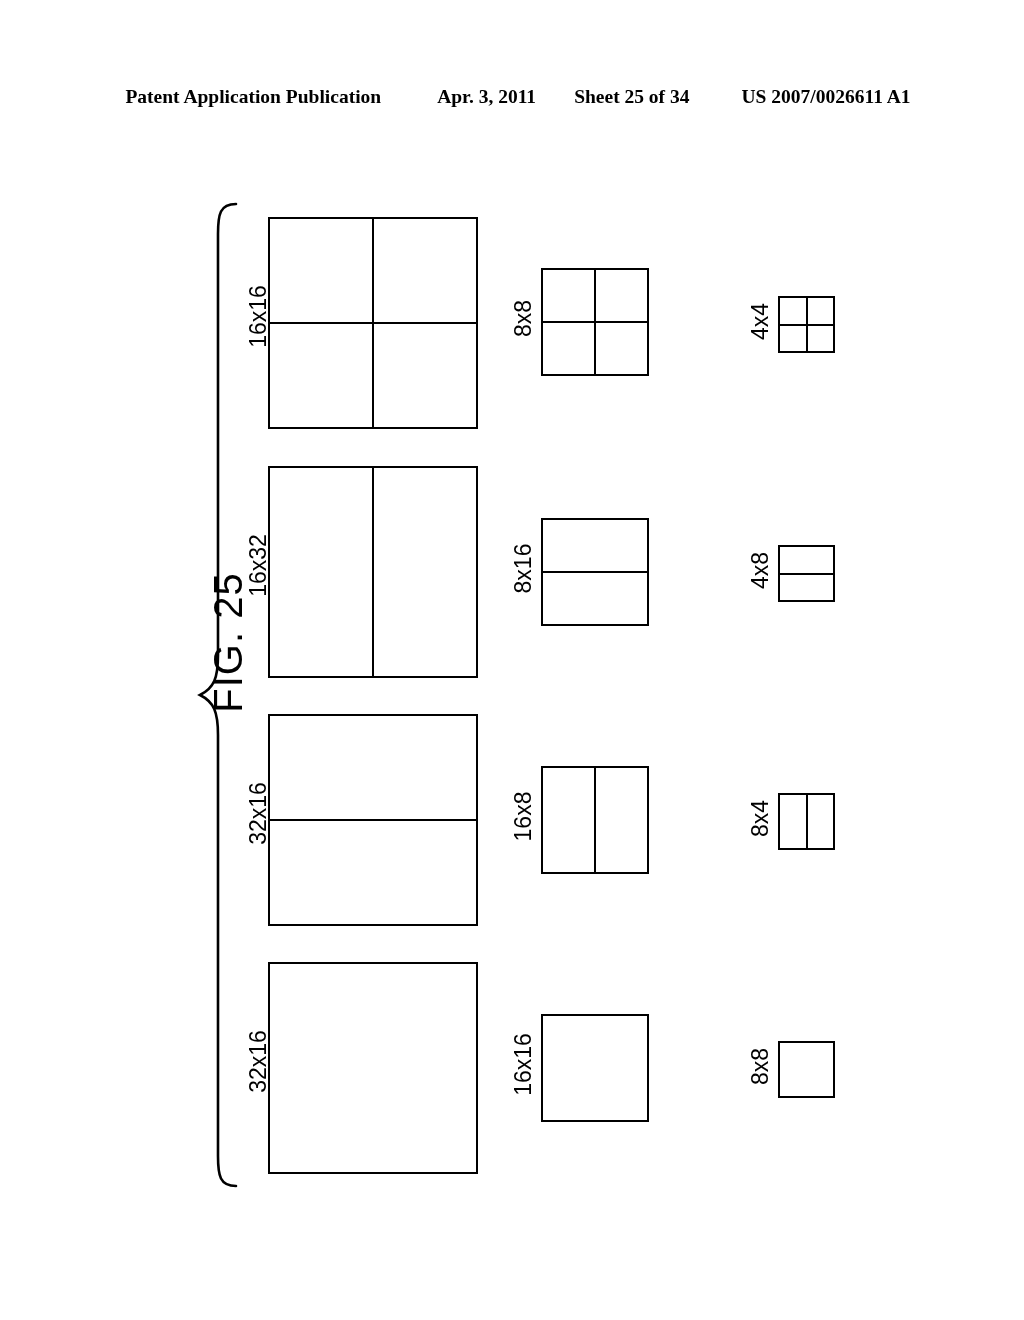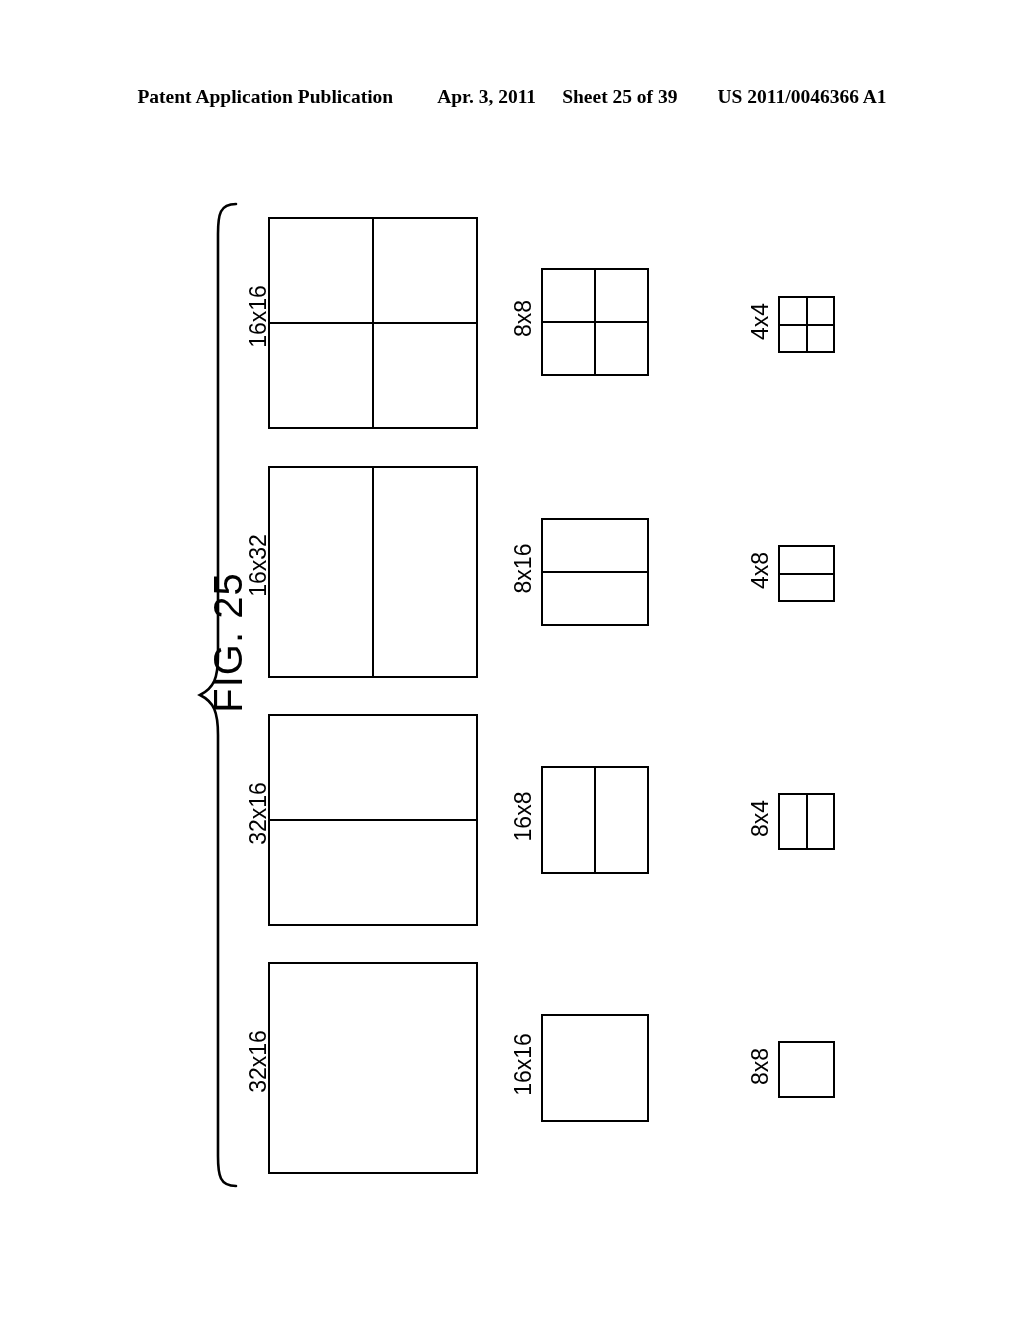--- a/index.html
+++ b/index.html
@@ -26,21 +26,21 @@
     height: 30px;
     display: flex;
     justify-content: center;
     align-items: baseline;
     font-family: "Liberation Serif", serif;
     font-weight: bold;
     font-size: 19.5px;
     letter-spacing: 0px;
     white-space: nowrap;
   }
-  #header .seg { display: inline-block; }
+  #header .seg { display: inline-block; margin-left: 12px; }
   #header .gap-lg { width: 44px; display: inline-block; }
   #header .gap-md { width: 26px; display: inline-block; }
   #header .gap-xl { width: 40px; display: inline-block; }
 
   
   #figure {
     position: absolute;
     top: 0;
     left: 0;
     width: 1024px;
@@ -119,23 +119,23 @@
   }
 </style>
 </head>
 <body>
 
 <div id="header">
   <span class="seg">Patent Application Publication</span>
   <span class="gap-lg"></span>
   <span class="seg">Apr. 3, 2011</span>
   <span class="gap-md"></span>
-  <span class="seg">Sheet 25 of 39</span>
+  <span class="seg">Sheet 25 of 34</span>
   <span class="gap-xl"></span>
-  <span class="seg">US 2011/0046366 A1</span>
+  <span class="seg">US 2007/0026611 A1</span>
 </div>
 
 <div id="figure">
 
   <div id="fig-caption">FIG. 25</div>
 
   <div id="brace">
     <svg width="44" height="990" viewBox="0 0 44 990" xmlns="http://www.w3.org/2000/svg">
       <path d="M 40 4
                C 24 4, 22 14, 22 34

